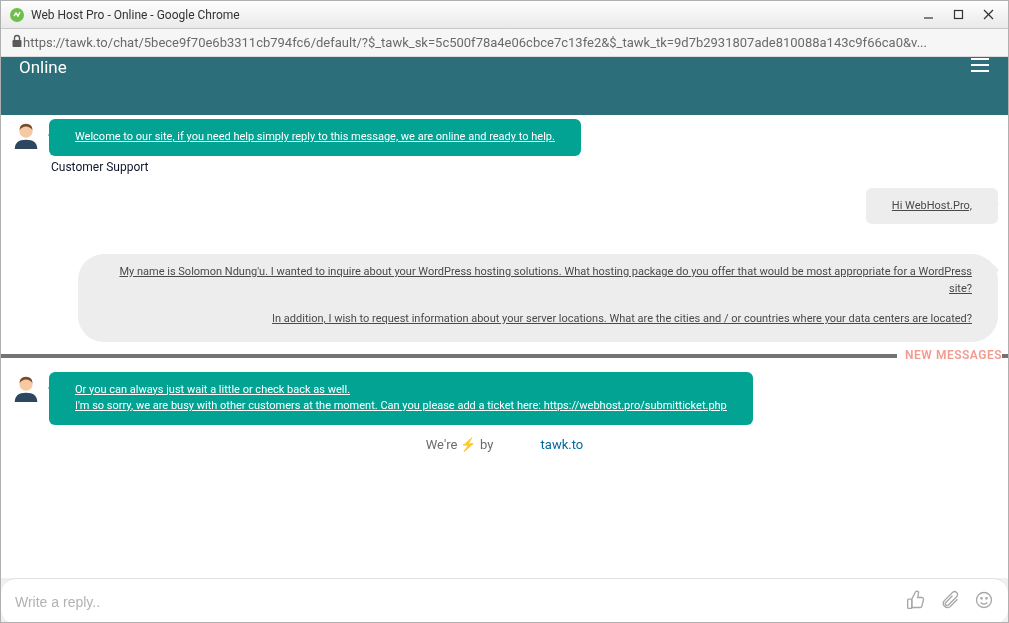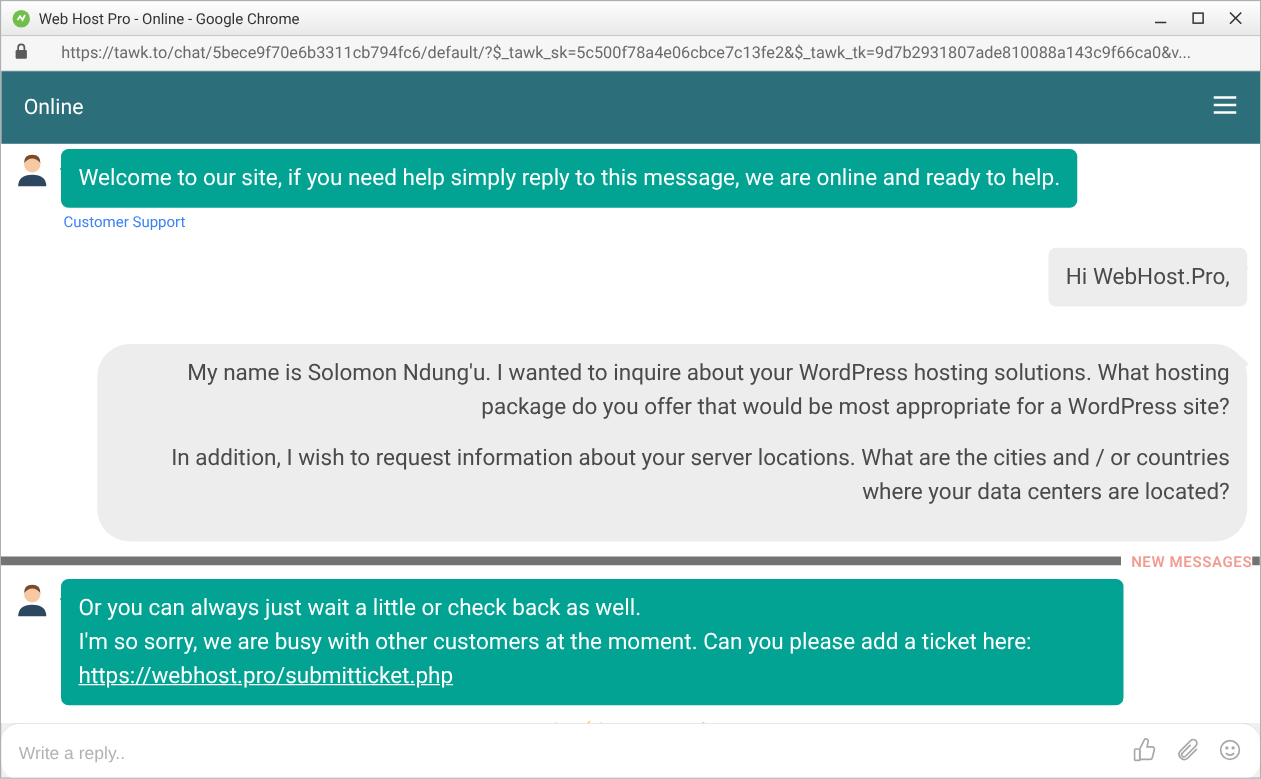--- a/index.html
+++ b/index.html
@@ -29,33 +29,33 @@
   
   .urlbar {
     height: 28px;
     background: #f6f6f6;
     display: flex;
     align-items: center;
     padding: 0 10px;
     font-size: 13px;
     color: #6a6a6a;
     border-bottom: 1px solid #dcdcdc;
-    gap: 26px;
+    gap: 0;
     white-space: nowrap;
     overflow: hidden;
   }
   .urlbar .lock-icon { color: #555; }
   .urlbar .url-text { overflow: hidden; text-overflow: ellipsis; }
   
   .chat-header {
     background: #2c6e7a;
     color: #fff;
     height: 58px;
     display: flex;
-    align-items: center;
+    align-items: flex-start;
     justify-content: space-between;
     padding: 0 18px;
   }
   .chat-header .status { font-size: 17px; font-weight: 400; }
   .hamburger { cursor: pointer; }
   
   .chat-body {
     height: calc(623px - 28px - 28px - 58px - 46px);
     overflow-y: auto;
     background: #fff;
@@ -63,24 +63,25 @@
   }
   .msg-row { display: flex; margin-bottom: 4px; align-items:flex-start;}
   .msg-row.right { justify-content: flex-end; text-align: right; }
   .avatar {
     width: 30px; height: 30px;
     margin-right: 8px;
     flex-shrink:0;
   }
   .bubble {
     border-radius: 6px;
-    padding: 10px 14px;
-    font-size: 18px;
+    padding: 10px 26px;
+    font-size: 11px;
     line-height: 1.5;
     max-width: 920px;
+    text-decoration: underline;
   }
   .bubble.agent {
     background: #03a393;
     color: #fff;
     position: relative;
   }
   .bubble.agent::before {
     content: "";
     position: absolute;
     left: -7px;
@@ -105,25 +106,25 @@
     content: "";
     position: absolute;
     right: -7px;
     top: 10px;
     border: 6px solid transparent;
     border-left-color: #ededed;
   }
   .bubble.user.long { max-width: 920px; border-radius: 26px; }
   .sender {
     font-size: 12px;
-    color: #3b82f6;
+    color: #0f172a;
     margin: 2px 0 14px 40px;
   }
   .divider-new {
-    border-top: 7px solid #737373;
+    border-top: 4px solid #737373;
     margin: 12px -10px 2px -10px;
     position: relative;
     height: 16px;
   }
   .divider-new .label {
     position: absolute;
     right: 6px;
     top: -10px;
     background: #fff;
     padding-left: 8px;
@@ -133,21 +134,21 @@
     letter-spacing: 0.5px;
   }
   .bubble a { color: #fff; text-decoration: underline; }
   .powered {
     text-align: center;
     color: #6c6c6c;
     font-size: 13px;
     margin: 12px 0 6px 0;
   }
   .powered .bolt { color: #f5b400; }
-  .powered .brand { font-weight: 700; color: #404040; margin-left: 44px; }
+  .powered .brand { font-weight: 400; color: #0369a1; margin-left: 44px; }
   
   .reply-bar {
     height: 46px;
     border-top: 1px solid #e0e0e0;
     display: flex;
     align-items: center;
     padding: 0 14px;
     background: #fff;
     gap: 12px;
     border-radius: 15px;
@@ -156,21 +157,21 @@
     flex: 1;
     border: none;
     outline: none;
     font-size: 14px;
     color: #333;
   }
   .reply-input::placeholder { color: #b2b2b2; }
   .reply-icons { display: flex; gap: 14px; color: #a8a8a8; }
   .reply-icons .ico { cursor: pointer; }
   .para { margin-bottom: 14px; }
-  .para:last-child { margin-bottom: 16px; }
+  .para:last-child { margin-bottom: 4px; }
   .avatar-svg circle.head { fill: #f4c9a4; }
   .avatar-svg path.body { fill: #2e4760; }
   .avatar-svg path.hair { fill: #7a4a2a; }
 </style>
 </head>
 <body>
 
 <div class="titlebar">
   <svg class="app-icon" viewBox="0 0 16 16">
     <circle cx="8" cy="8" r="7" fill="#6fbf4a"></circle>

